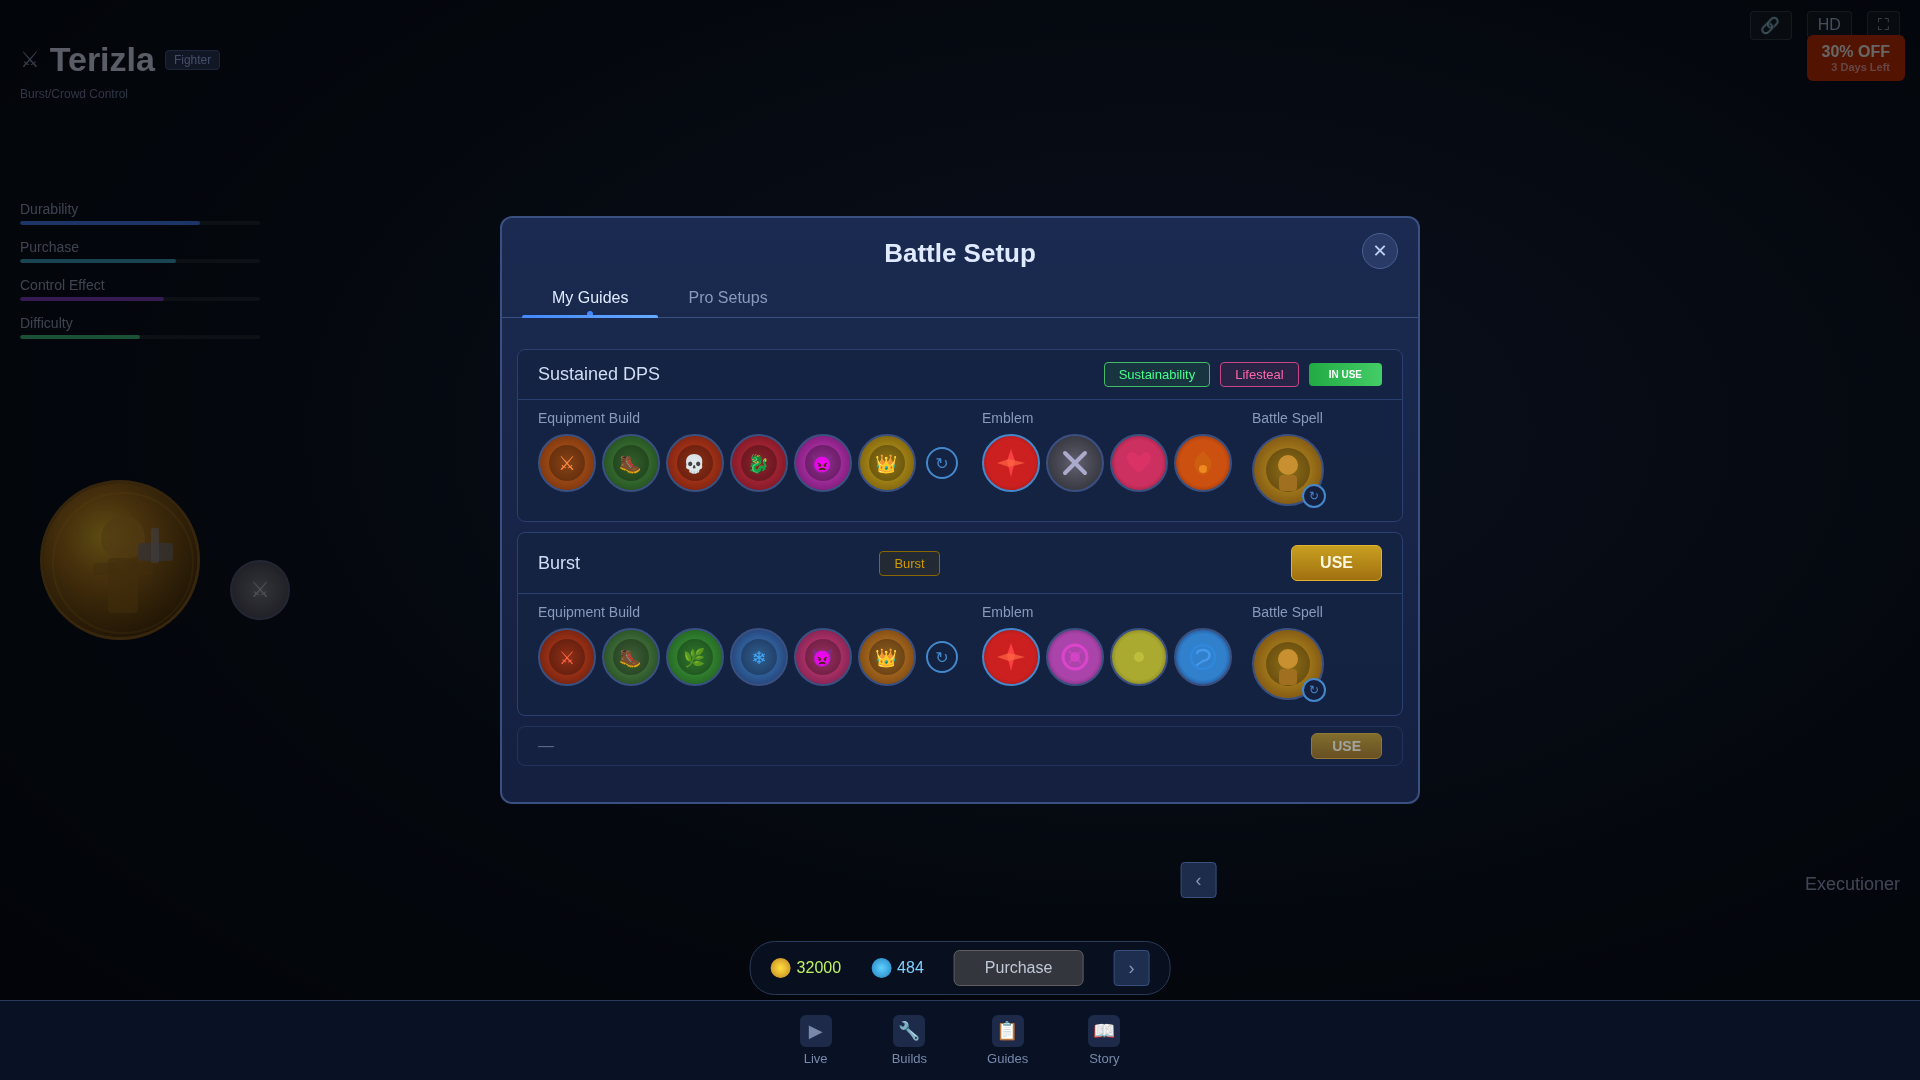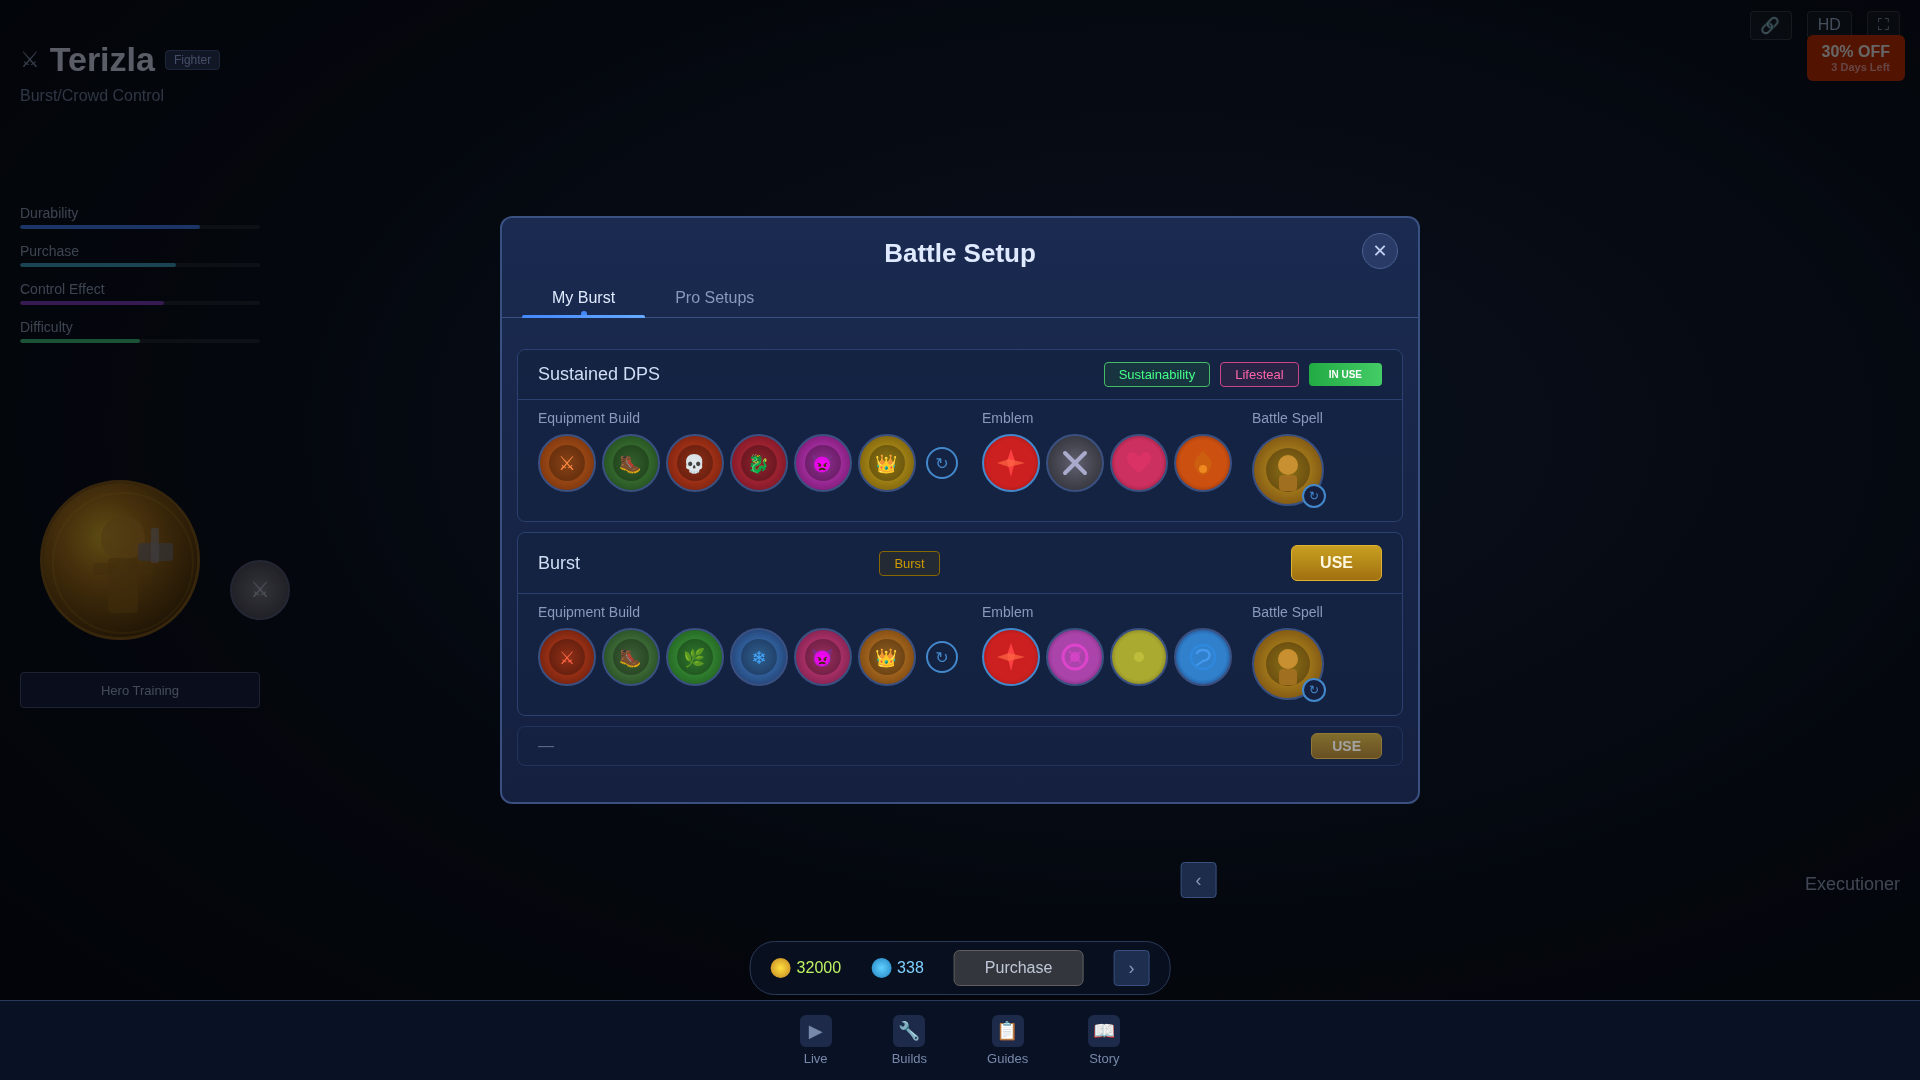--- a/index.html
+++ b/index.html
@@ -67,21 +67,21 @@
     }
     .hero-type-badge {
       background: rgba(80,100,160,0.5);
       border: 1px solid #4a6090;
       border-radius: 4px;
       padding: 2px 8px;
       color: #aac0ff;
       font-size: 12px;
     }
     .hero-subtitle {
-      font-size: 16px;
+      font-size: 12px;
       color: #7788aa;
       margin-bottom: 20px;
     }
 
     .stat-row {
       margin-bottom: 14px;
     }
     .stat-label {
       font-size: 14px;
       color: #99aac8;
@@ -601,21 +601,20 @@
         <rect x="85" y="80" width="25" height="12" rx="3" fill="#a07020" opacity="0.6"></rect>
 
         <rect x="95" y="60" width="35" height="18" rx="4" fill="#808090" opacity="0.8"></rect>
         <rect x="108" y="45" width="8" height="35" rx="2" fill="#a0a0b0" opacity="0.7"></rect>
 
         <circle cx="80" cy="80" r="70" fill="none" stroke="#f0c030" stroke-width="2" opacity="0.2"></circle>
       </svg>
     </div>
   </div>
 
-  <div style="position:absolute; left:20px; top:672px; width:240px; height:36px; background:rgba(30,40,80,0.85); border:1px solid #4a5880; border-radius:4px; display:flex; align-items:center; justify-content:center; cursor:pointer; color:#aabbd8; font-size:13px;">Hero Training</div>
 
   <div style="position:absolute; left:230px; top:560px; width:60px; height:60px; border-radius:50%; background:radial-gradient(circle, #808090 0%, #404050 100%); border:2px solid #5a6080; display:flex; align-items:center; justify-content:center; color:#c0c8d8; font-size:22px;">⚔</div>
 </div>
 
 <div class="right-panel">
   <div class="promo-badge">
     <div>30% OFF</div>
     <div class="promo-sub">3 Days Left</div>
   </div>
   <div class="right-char-label">Executioner</div>
@@ -623,21 +622,21 @@
 
 <div class="modal-overlay">
   <div class="modal">
     <div class="modal-header">
       <span class="modal-title">Battle Setup</span>
       <div class="modal-close">✕</div>
     </div>
 
     <div class="modal-tabs">
       <div class="modal-tab active">
-        <span>My Burst</span>
+        <span>My Guides</span>
         <div class="tab-dot"></div>
       </div>
       <div class="modal-tab">
         <span>Pro Setups</span>
       </div>
     </div>
 
     <div class="setups-container">
 
       <div class="setup-card">
@@ -867,17 +866,17 @@
 </div>
 
 <div class="currency-bar">
   <div class="nav-arrow nav-arrow-left">‹</div>
   <div class="currency-item">
     <div class="currency-icon gold-icon"></div>
     <span>32000</span>
   </div>
   <div class="currency-item" style="color:#80d0ff;">
     <div class="currency-icon diamond-icon"></div>
-    <span>338</span>
+    <span>484</span>
   </div>
   <button class="purchase-btn">Purchase</button>
   <div class="nav-arrow nav-arrow-right" style="position:static;">›</div>
 </div>
 
 </body></html>

